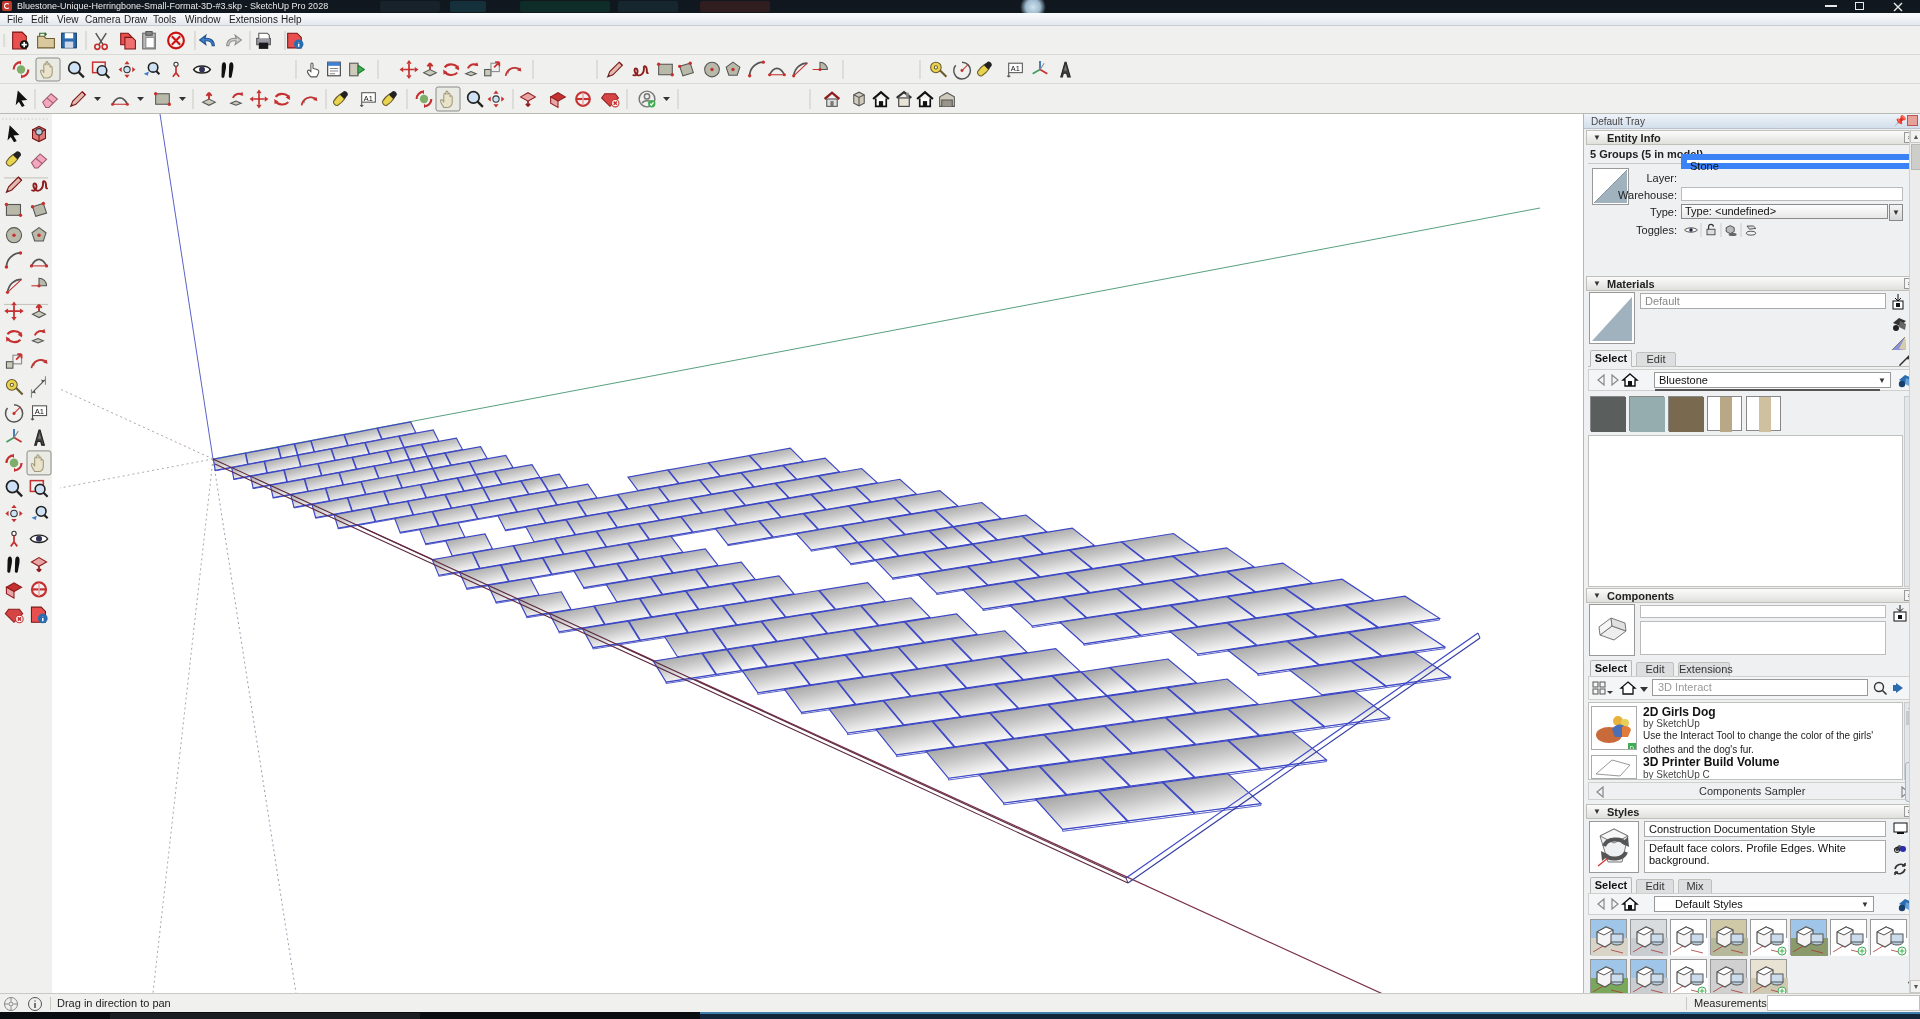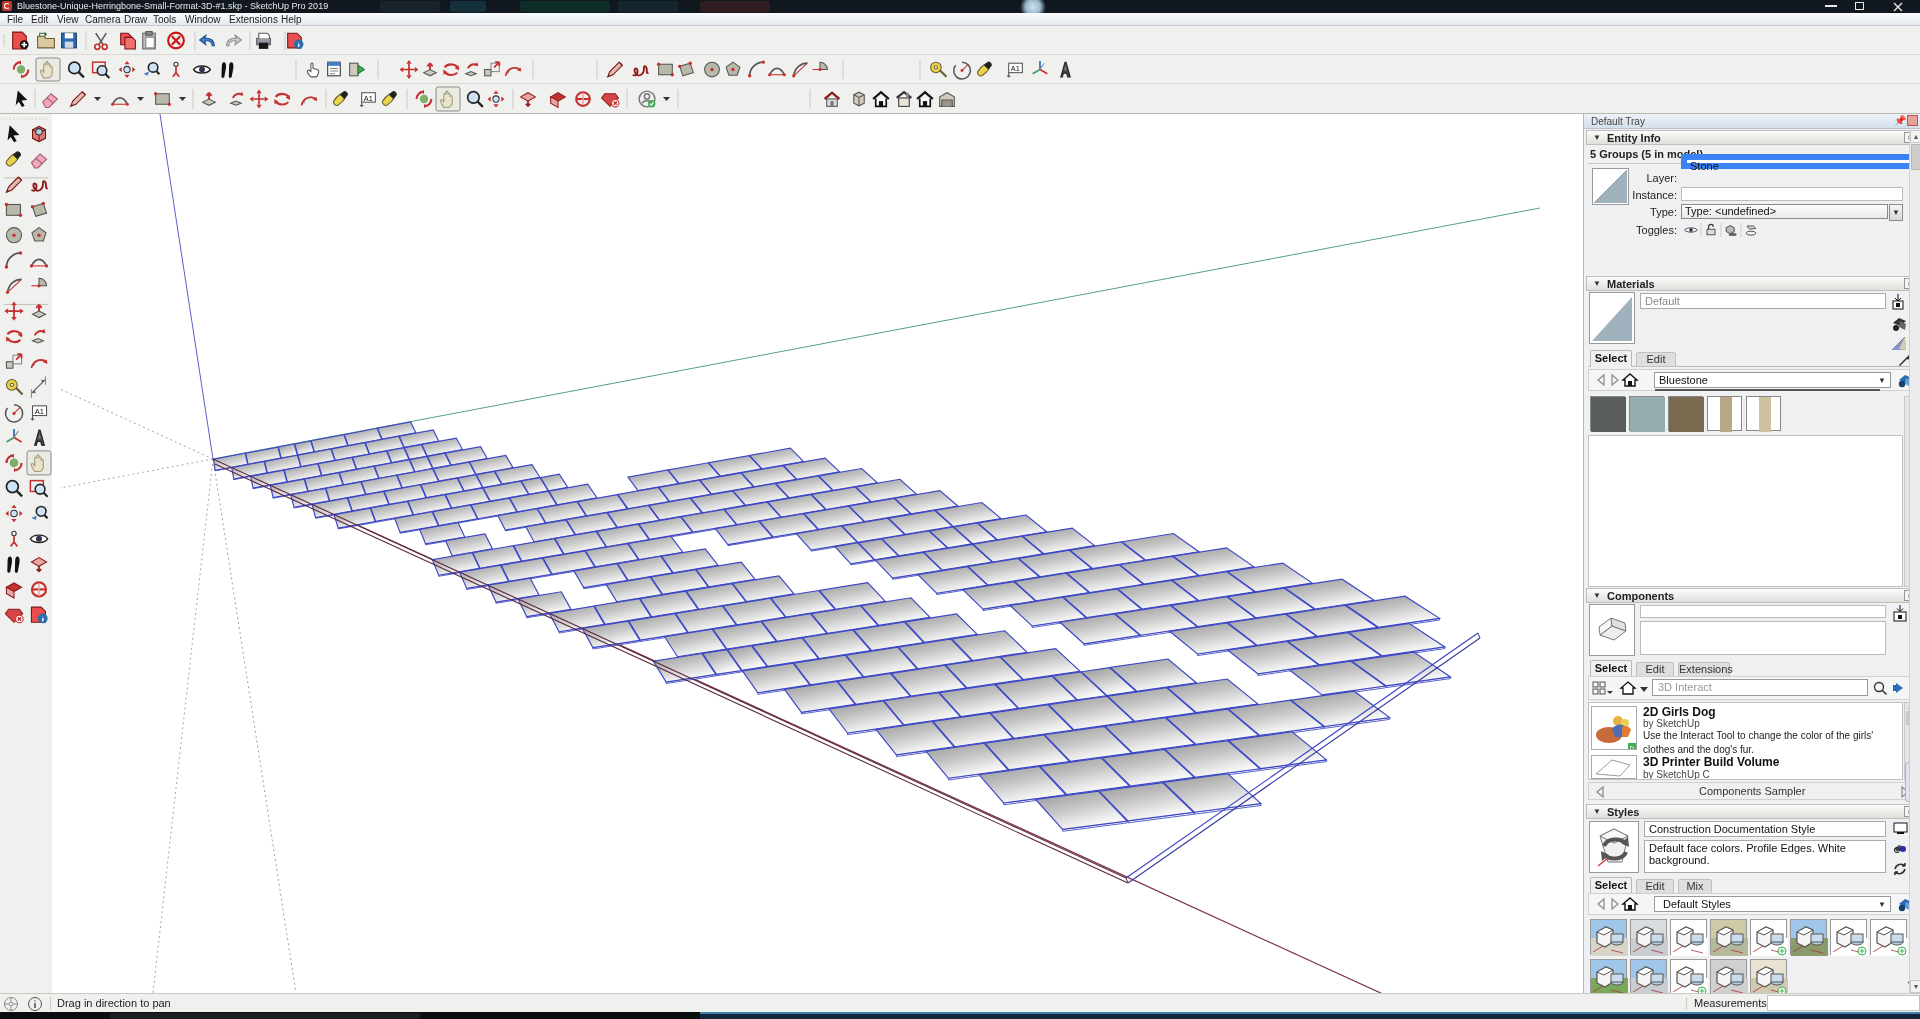--- a/index.html
+++ b/index.html
@@ -1,17 +1,17 @@
 <!DOCTYPE html>
 <html><head><meta charset="utf-8"><style>html,body{margin:0;padding:0;width:1920px;height:1019px;overflow:hidden;font-family:"Liberation Sans",sans-serif;background:#f0f0ee}*{box-sizing:border-box}</style></head><body>
 <div style="position:absolute;left:0;top:0;width:1920px;height:13px;background:#10171e">
     <div style="position:absolute;left:2px;top:1px;width:10px;height:10px;background:#c0392b;border-radius:2px">
       <div style="position:absolute;left:2px;top:2px;width:6px;height:6px;border:1px solid #fff;border-radius:50%;border-right-color:transparent"></div>
     </div>
-    <div style="position:absolute;left:17px;top:1px;font-size:9px;color:#e8e8e8">Bluestone-Unique-Herringbone-Small-Format-3D-#1.skp - SketchUp Pro 2019</div>
+    <div style="position:absolute;left:17px;top:1px;font-size:9px;color:#e8e8e8">Bluestone-Unique-Herringbone-Small-Format-3D-#3.skp - SketchUp Pro 2028</div>
     <div style="position:absolute;left:380px;top:1px;width:60px;height:11px;background:#17222b;border-radius:2px"></div>
     <div style="position:absolute;left:450px;top:1px;width:36px;height:11px;background:#14303a;border-radius:2px"></div>
     <div style="position:absolute;left:520px;top:1px;width:90px;height:11px;background:#0f2d28;border-radius:2px"></div>
     <div style="position:absolute;left:618px;top:1px;width:60px;height:11px;background:#16262e;border-radius:2px"></div>
     <div style="position:absolute;left:700px;top:1px;width:70px;height:11px;background:#301d20;border-radius:2px"></div>
     <div style="position:absolute;left:1020px;top:-6px;width:26px;height:26px;background:radial-gradient(circle,#cfe2ee 0%,#9db8cc 40%,rgba(20,30,40,0) 70%);border-radius:50%"></div>
     <div style="position:absolute;left:1825px;top:5px;width:12px;height:2px;background:#e8e8e8"></div>
     <div style="position:absolute;left:1855px;top:2px;width:9px;height:8px;border:1.5px solid #e8e8e8"></div>
     <svg width="10" height="10" style="position:absolute;left:1893px;top:2px">
       <path d="M1 1l8 8M9 1l-8 8" stroke="#e8e8e8" stroke-width="1.4"></path>
@@ -1044,21 +1044,21 @@
       <span style="position:absolute;right:3px;top:1px;width:11px;height:11px;border:1px solid #999;background:#f4f4f2;font-size:8px;color:#555;text-align:center;line-height:10px">×</span>
     </div>
     <div style="position:absolute;left:6px;top:34px;font-size:11px;font-weight:bold;color:#222">5 Groups (5 in model)</div>
     <div style="position:absolute;left:4px;top:49px;width:325px;border-top:1px solid #c8c8c4"></div>
     <div style="position:absolute;left:8px;top:54px;width:37px;height:37px;background:#fff;border:1px solid #999"><svg width="35" height="35">
         <path d="M1 34L34 1v33z" fill="#9fb2bd"></path>
         <path d="M1 34L34 1" stroke="#8a9aa6"></path>
       </svg></div>
     <div style="position:absolute;left:33px;top:58px;width:60px;text-align:right;font-size:11px;color:#222">Layer:</div>
     <div style="position:absolute;left:97px;top:40px;width:247px;height:15px;background:#fff;border:6px solid #3b82f6;font-size:11px;color:#111;padding-left:3px">Stone<span style="position:absolute;right:2px;top:2px;font-size:8px;color:#333">▼</span></div>
-    <div style="position:absolute;left:33px;top:75px;width:60px;text-align:right;font-size:11px;color:#222">Instance:</div>
+    <div style="position:absolute;left:33px;top:75px;width:60px;text-align:right;font-size:11px;color:#222">Warehouse:</div>
     <div style="position:absolute;left:97px;top:73px;width:222px;height:14px;background:#fff;border:1px solid #bbb"></div>
     <div style="position:absolute;left:33px;top:92px;width:60px;text-align:right;font-size:11px;color:#222">Type:</div>
     <div style="position:absolute;left:97px;top:90px;width:207px;height:15px;background:linear-gradient(#fdfdfd,#e8e8e8);border:1px solid #8a8a8a;font-size:11px;color:#111;padding-left:3px">Type: &lt;undefined&gt;</div>
     <div style="position:absolute;left:305px;top:90px;width:14px;height:17px;background:linear-gradient(#f4f4f4,#d8d8d8);border:1px solid #8a8a8a;font-size:8px;color:#333;text-align:center;line-height:16px">▼</div>
     <div style="position:absolute;left:33px;top:110px;width:60px;text-align:right;font-size:11px;color:#222">Toggles:</div>
     <svg width="80" height="18" style="position:absolute;left:98px;top:107px">
       <g transform="translate(9.0,9.0) scale(0.80) translate(-10,-10)">
         <path d="M2 10c3-3.6 13-3.6 16 0-3 3.6-13 3.6-16 0z" fill="#fff" stroke="#222"></path>
         <circle cx="10" cy="10" r="2.2" fill="#224"></circle>
       </g>
@@ -1254,21 +1254,21 @@
       <div style="position:absolute;left:48px;top:2px;width:38px;height:15px;background:#dcdedf;border:1px solid #c0c0bc;font-size:11px;color:#333;text-align:center;border-radius:2px 2px 0 0">Edit</div>
       <div style="position:absolute;left:90px;top:2px;width:34px;height:15px;background:#dcdedf;border:1px solid #c0c0bc;font-size:11px;color:#333;text-align:center;border-radius:2px 2px 0 0">Mix</div>
     </div>
     <div style="position:absolute;left:4px;top:779px;width:329px;height:22px;background:#f4f5f6;border:1px solid #d0d0cc"></div>
     <svg width="60" height="18" style="position:absolute;left:8px;top:781px">
       <path d="M12 4l-6 5 6 5V4z" fill="none" stroke="#888" stroke-width="1.2"></path>
       <path d="M20 4l6 5-6 5V4z" fill="none" stroke="#888" stroke-width="1.2"></path>
       <path d="M38 3l7 6h-2v6h-10v-6h-2z" fill="#fff" stroke="#111" stroke-width="1.4"></path>
       <rect x="36" y="10" width="4" height="5" fill="#111"></rect>
     </svg>
-    <div style="position:absolute;left:70px;top:782px;width:237px;height:16px;background:#fff;border:1px solid #999;font-size:11px;color:#111;padding:1px 0 0 8px">Default Styles<span style="position:absolute;right:4px;top:3px;font-size:8px;color:#333">▼</span></div>
+    <div style="position:absolute;left:70px;top:782px;width:220px;height:16px;background:#fff;border:1px solid #999;font-size:11px;color:#111;padding:1px 0 0 20px">Default Styles<span style="position:absolute;right:4px;top:3px;font-size:8px;color:#333">▼</span></div>
     <svg width="18" height="18" style="position:absolute;left:312px;top:781px">
       <path d="M3 9l6-5 7 3-6 5z" fill="#2b6cb0"></path>
       <path d="M10 7l6 3-1 6-6-3z" fill="#6aa2d8"></path>
       <circle cx="6" cy="13" r="3.2" fill="#17406b"></circle>
     </svg>
     <div style="position:absolute;left:6px;top:805px;width:37px;height:36px;border:1px solid #999;background:#9fc6e8"><svg width="37" height="36">
         <rect x="0" y="18" width="37" height="18" fill="#d8d4c8"></rect>
         <path d="M6 12l9-5 7 3v12l-8 5-8-4z" fill="#f4f4f4" stroke="#555" stroke-width="1.2"></path>
         <path d="M6 12l9-5 7 3-9 5z" fill="#fff" stroke="#555"></path>
         <ellipse cx="26" cy="22" rx="6" ry="3" fill="#b9cede" stroke="#555"></ellipse>

